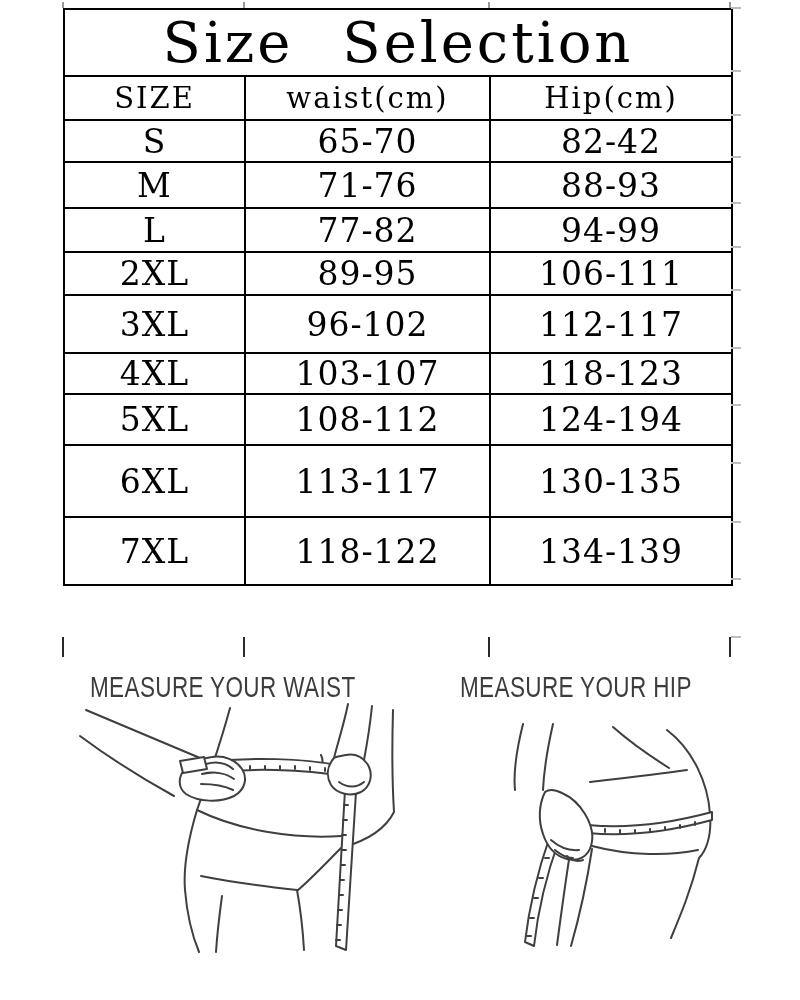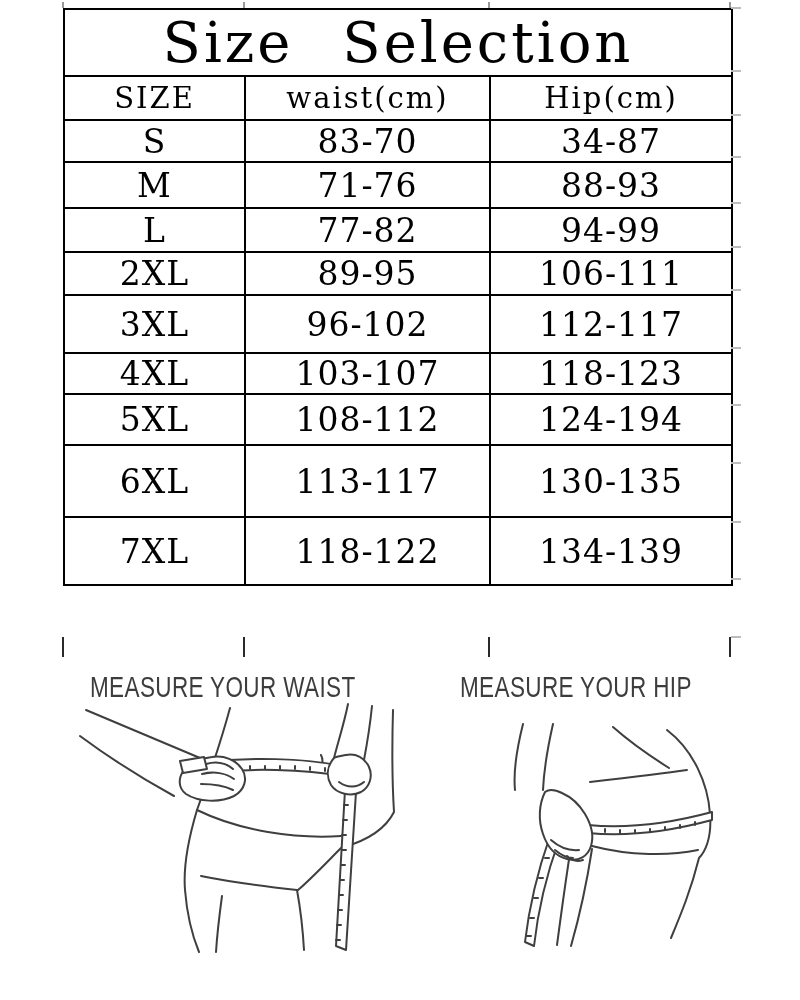--- a/index.html
+++ b/index.html
@@ -54,22 +54,22 @@
         <tr class="title-row">
       <td colspan="3">Size Selection</td>
     </tr>
     <tr class="header-row">
       <th>SIZE</th>
       <th>waist(cm)</th>
       <th>Hip(cm)</th>
     </tr>
     <tr class="data-row">
       <td>S</td>
-      <td>83-70</td>
-      <td>34-87</td>
+      <td>65-70</td>
+      <td>82-42</td>
     </tr>
     <tr class="data-row">
       <td>M</td>
       <td>71-76</td>
       <td>88-93</td>
     </tr>
     <tr class="data-row">
       <td>L</td>
       <td>77-82</td>
       <td>94-99</td>

